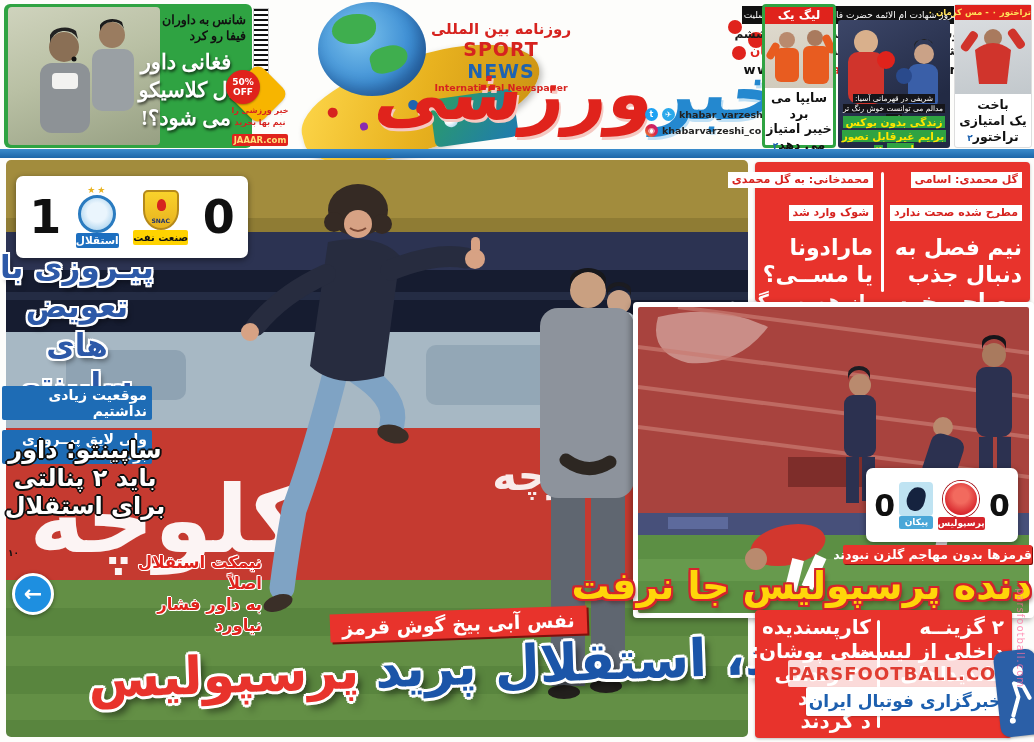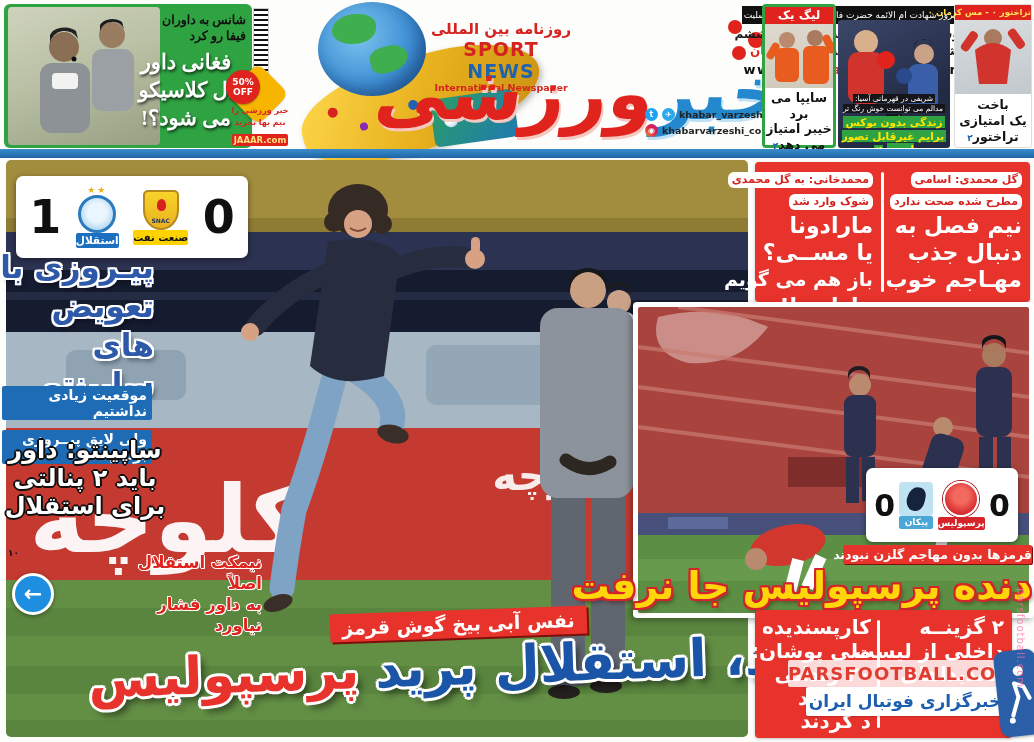--- a/index.html
+++ b/index.html
@@ -84,38 +84,38 @@
   .sb-bar{width:100%;text-align:center;font-weight:bold;border-radius:2px;}
   .logo-est{width:38px;height:38px;border-radius:50%;background:radial-gradient(circle at 50% 45%,#eaf5fd 0 40%,#bcdcf2 70%,#8ec2e8 100%);border:3px solid #2a7bc0;box-sizing:border-box;}
   .logo-snac{width:36px;height:40px;background:linear-gradient(#f9d22b,#e8b21f);border:2px solid #b5891a;border-radius:5px 5px 50% 50%;box-sizing:border-box;position:relative;}
   .logo-snac i{position:absolute;left:12px;top:7px;width:9px;height:12px;background:#d6231f;border-radius:50% 50% 40% 40%;}
   .logo-snac em{position:absolute;left:0;bottom:4px;width:100%;text-align:center;font-style:normal;font-size:6px;font-weight:bold;color:#23356b;}
   .logo-peykan{width:34px;height:34px;background:#bfe3f2;border-radius:4px;position:relative;overflow:hidden;}
   .logo-peykan i{position:absolute;left:8px;top:5px;width:18px;height:24px;background:#15233f;border-radius:60% 40% 50% 50%;transform:rotate(12deg);}
   .logo-pers{width:36px;height:36px;border-radius:50%;background:radial-gradient(circle at 50% 40%,#f26a5e 0 30%,#d6242b 75%,#a5151b 100%);border:2px solid #fff;box-shadow:0 0 0 1px #a5151b;box-sizing:border-box;}
 
   
-  .v-headline{left:0;top:248px;width:154px;font-size:31px;line-height:39px;font-weight:bold;color:#2d59a8;}
+  .v-headline{left:0;top:248px;width:154px;text-align:center;font-size:31px;line-height:39px;font-weight:bold;color:#2d59a8;}
   .sub-chips{left:2px;top:386px;width:150px;text-align:right;}
   .sub-chips span{display:inline-block;background:#1e6cb5;color:#fff;font-size:14px;font-weight:bold;padding:1px 5px;margin-bottom:10px;border-radius:2px;}
   .quote{left:0;top:436px;width:170px;text-align:center;font-size:24px;line-height:28px;font-weight:bold;color:#fff;}
   .quote-pg{left:8px;top:548px;font-size:9px;color:#111;font-weight:bold;}
   .bench{left:12px;top:552px;width:250px;display:flex;align-items:center;gap:8px;}
   .bench-arrow{width:42px;height:42px;border-radius:50%;background:#1e8fe0;border:3px solid #fff;box-sizing:border-box;color:#fff;font-size:22px;line-height:36px;text-align:center;font-weight:bold;flex:0 0 auto;box-shadow:0 1px 4px rgba(0,0,0,.4);}
   .bench-text{font-size:16.5px;line-height:21px;font-weight:bold;color:#e0231c;text-align:right;text-shadow:-1px 0 #fff,1px 0 #fff,0 1px #fff,0 -1px #fff,1px 1px #fff,-1px -1px #fff;margin-left:44px;}
   .chip-red{left:330px;top:610px;background:#e8332c;color:#fff;font-size:19px;font-weight:bold;padding:3px 12px;transform:rotate(-2deg);box-shadow:2px 2px 0 #7e100c;}
   .big-headline{left:88px;top:638px;width:656px;display:flex;align-items:baseline;gap:16px;transform:rotate(-2deg);font-weight:bold;font-size:52px;white-space:nowrap;}
   .bh-red{color:#e8332c;}
   .bh-blue{color:#1b55a8;}
 
   
   .redbox{background:#e8332c;border-radius:4px;box-shadow:0 1px 3px rgba(0,0,0,.25);}
   .rb-col{position:absolute;top:6px;bottom:6px;direction:rtl;text-align:right;padding:0 8px;}
   .rb-divider{position:absolute;top:10px;bottom:10px;width:3px;background:#fff;border-radius:2px;}
-  .kick{display:inline-block;background:#fff;color:#d6231f;font-size:11px;line-height:14px;font-weight:bold;padding:1px 4px;margin-bottom:2px;border-radius:6px;}
+  .kick{display:inline-block;background:#fff;color:#d6231f;font-size:11px;line-height:14px;font-weight:bold;padding:1px 4px;margin-bottom:13px;border-radius:0;}
   .rb-line{color:#fff;font-size:22px;line-height:27px;font-weight:bold;white-space:nowrap;}
   .rb-line2{color:#fff;font-size:20px;line-height:23.5px;font-weight:bold;white-space:nowrap;}
   .tiny-pg{color:#ffe;font-size:9px;font-weight:bold;}
 
   .inset{left:633px;top:302px;width:401px;height:316px;background:#fff;border-radius:4px;box-shadow:-2px 2px 6px rgba(0,0,0,.35);padding:5px;box-sizing:border-box;}
   .inset-scene{width:100%;height:100%;border-radius:2px;overflow:hidden;display:block;}
   .inset-sb{left:866px;top:468px;width:152px;height:74px;}
   .strip-red{left:843px;top:545px;width:189px;background:#e8332c;color:#fff;font-size:12.5px;line-height:19px;font-weight:bold;text-align:center;border-radius:2px;box-shadow:1px 1px 0 #7e100c;}
   .yellow-headline{left:638px;top:564px;width:394px;text-align:center;font-size:38px;font-weight:bold;color:#ffd60a;white-space:nowrap;}
 

